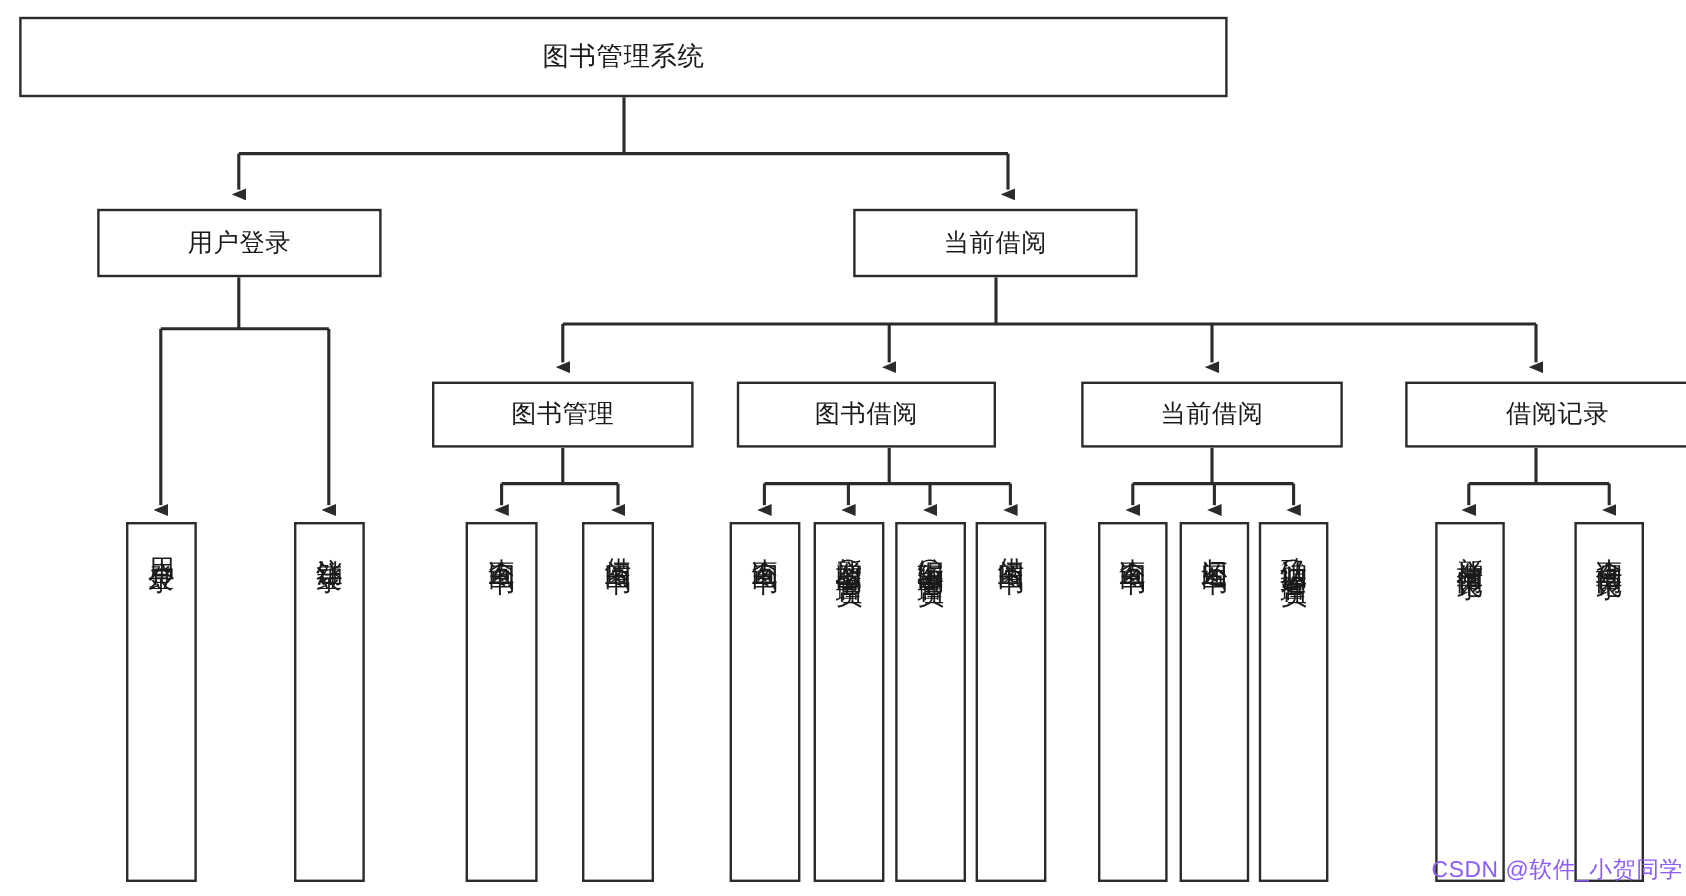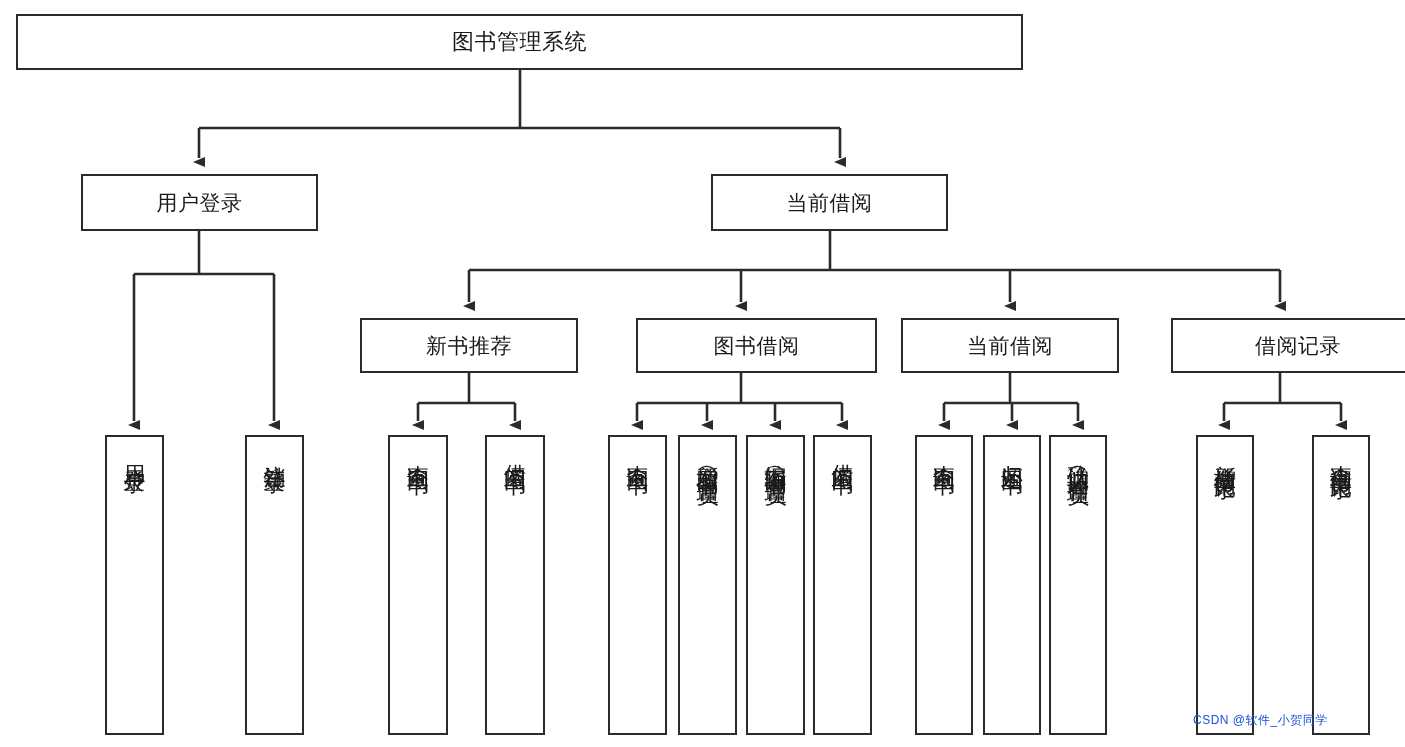--- a/index.html
+++ b/index.html
@@ -54,22 +54,22 @@
     text-orientation: upright;
     font-size: 22px;
     letter-spacing: 3px;
     line-height: 1;
   }
   .node.root .label { font-size: 22px; }
   .watermark {
     position: absolute;
     left: 1193px;
     top: 712px;
-    font-size: 12px;
-    color: #1d4ed8;
+    font-size: 19px;
+    color: #8b5cf6;
     white-space: nowrap;
     letter-spacing: 0.5px;
   }
 </style>
 </head>
 <body>
 
 <div id="canvas">
 
   <svg id="wires" viewBox="0 0 1405 747" xmlns="http://www.w3.org/2000/svg">
@@ -116,35 +116,35 @@
       <path d="M1012,403 L1012,421" marker-end="url(#arrow)"></path>
       <path d="M1078,403 L1078,421" marker-end="url(#arrow)"></path>
 
       <path d="M1280,373 L1280,403"></path>
       <path d="M1224,403 L1341,403"></path>
       <path d="M1224,403 L1224,421" marker-end="url(#arrow)"></path>
       <path d="M1341,403 L1341,421" marker-end="url(#arrow)"></path>
     </g>
   </svg>
 
-  <div class="node horizontal root" style="left:16px; top:14px; width:1007px; height:56px;">
+  <div class="node horizontal root" style="left:16px; top:14px; width:1007px; height:67px;">
     <span class="label">图书管理系统</span>
   </div>
 
   <div class="node horizontal" style="left:81px; top:174px; width:237px; height:57px;">
     <span class="label">用户登录</span>
   </div>
   <div class="node horizontal" style="left:711px; top:174px; width:237px; height:57px;">
     <span class="label">当前借阅</span>
   </div>
 
   <div class="node horizontal" style="left:360px; top:318px; width:218px; height:55px;">
-    <span class="label">新书推荐</span>
+    <span class="label">图书管理</span>
   </div>
-  <div class="node horizontal" style="left:636px; top:318px; width:241px; height:55px;">
+  <div class="node horizontal" style="left:614px; top:318px; width:216px; height:55px;">
     <span class="label">图书借阅</span>
   </div>
   <div class="node horizontal" style="left:901px; top:318px; width:218px; height:55px;">
     <span class="label">当前借阅</span>
   </div>
   <div class="node horizontal" style="left:1171px; top:318px; width:254px; height:55px;">
     <span class="label">借阅记录</span>
   </div>
 
   <div class="node vertical" style="left:105px; top:435px; width:59px; height:300px;">

